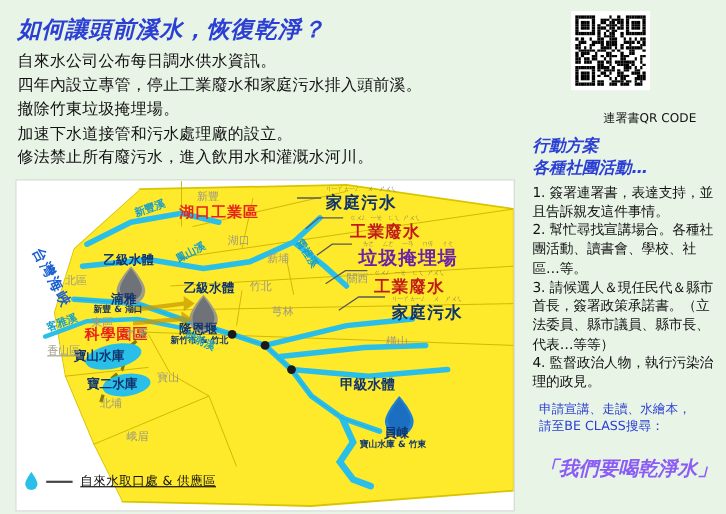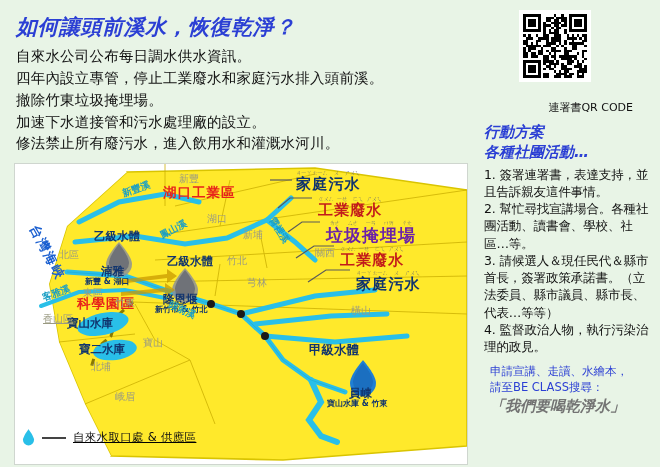--- a/index.html
+++ b/index.html
@@ -51,22 +51,22 @@
   }
   .plan-title .l2{display:block;}
   .plan-list{margin-top:3px;}
   .plan-item{
     font-size:12.5px;color:#111;line-height:1.38;
     letter-spacing:-0.1px;
   }
   .plan-foot{margin-top:9px;padding-left:6px;}
   .plan-foot .ln{font-size:11.5px;color:#2b3fd4;line-height:1.38;}
   .plan-foot .slogan{
-    font-size:15px;font-weight:bold;font-style:italic;color:#737373;
-    line-height:1.3;margin-top:1px;
+    font-size:18px;font-weight:bold;font-style:italic;color:#8b5cf6;
+    line-height:1.3;margin-top:19px;
   }
 
   
   .map-panel{
     position:absolute;left:14px;top:163px;width:452px;height:300px;
     background:#ffffff;border:1px solid #cfd6cf;overflow:hidden;
   }
   .map-svg{position:absolute;left:0;top:0;}
 
   .mp-label{position:absolute;white-space:nowrap;pointer-events:none;}

